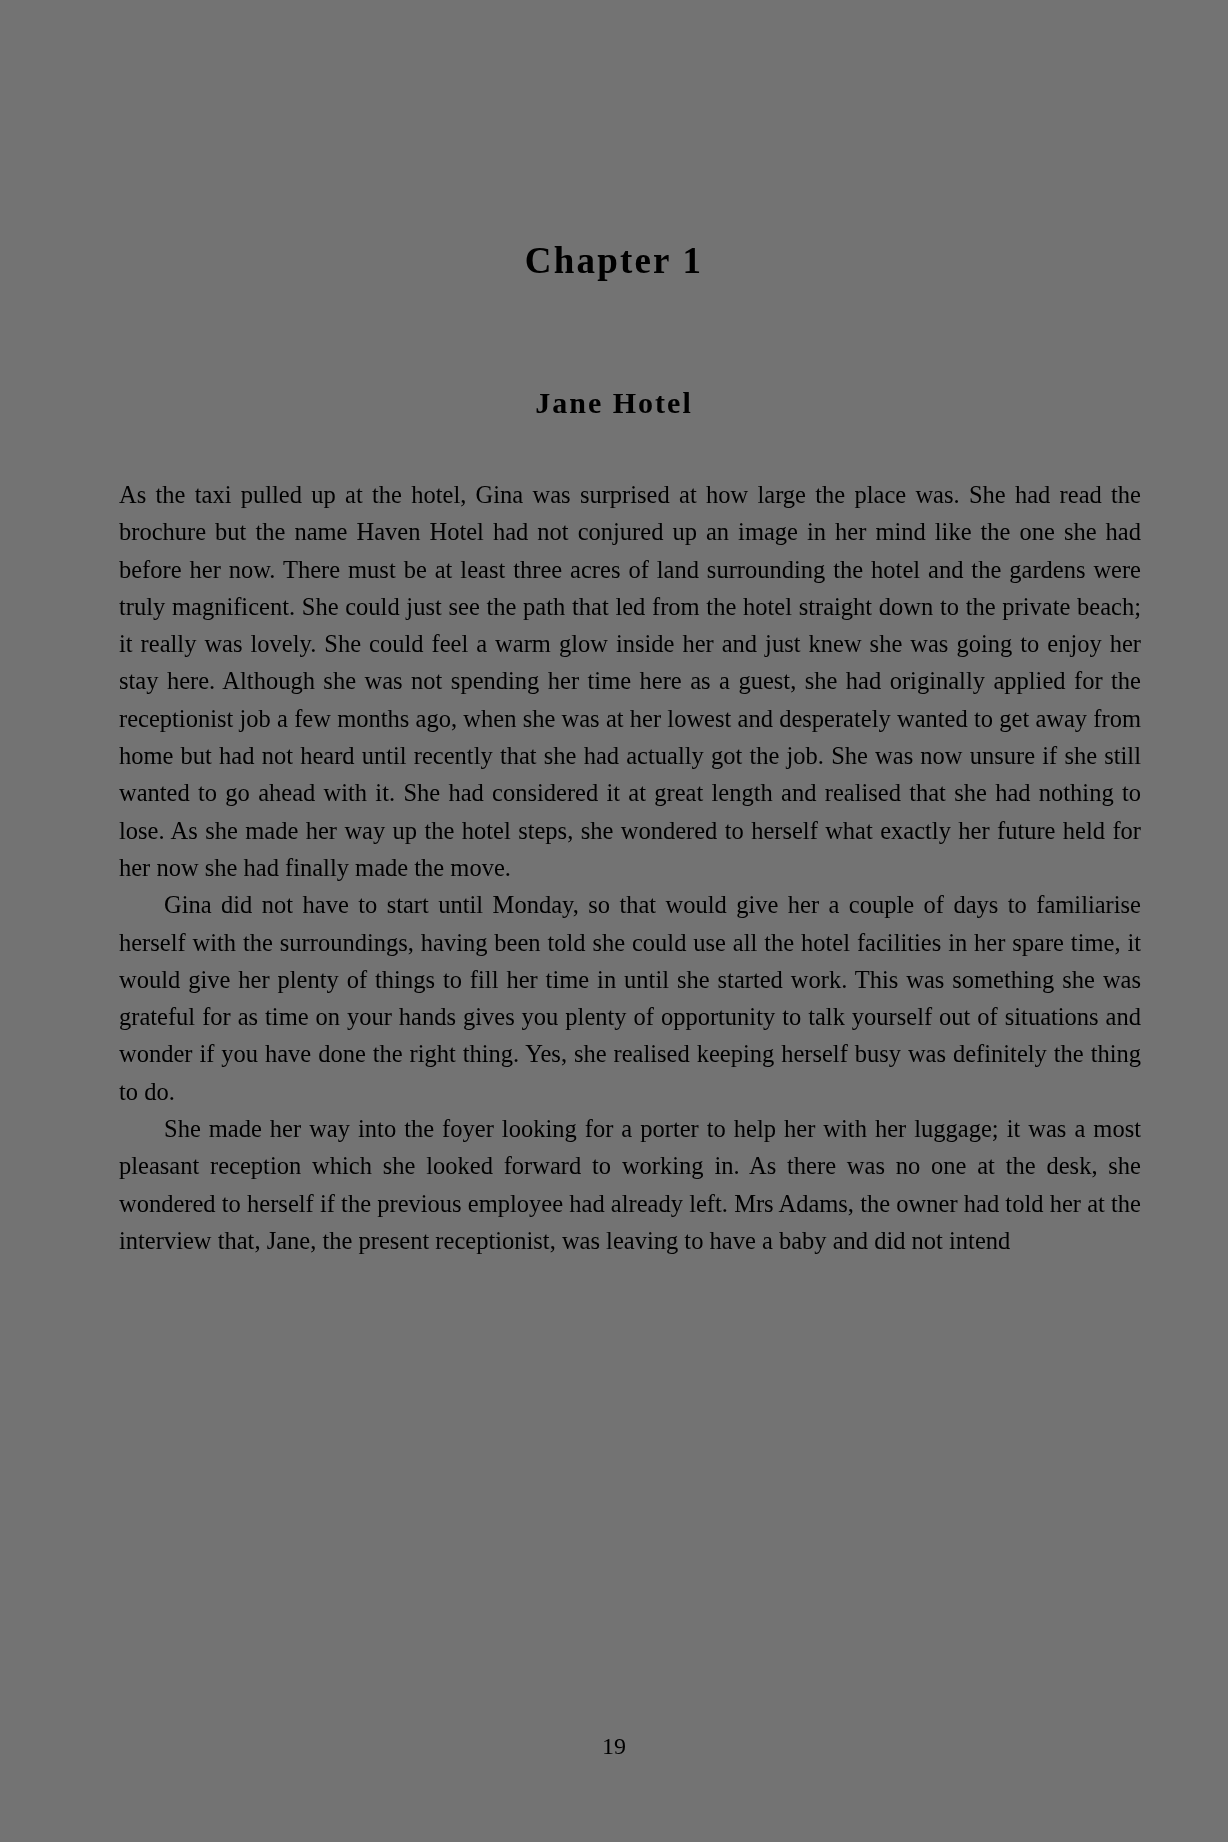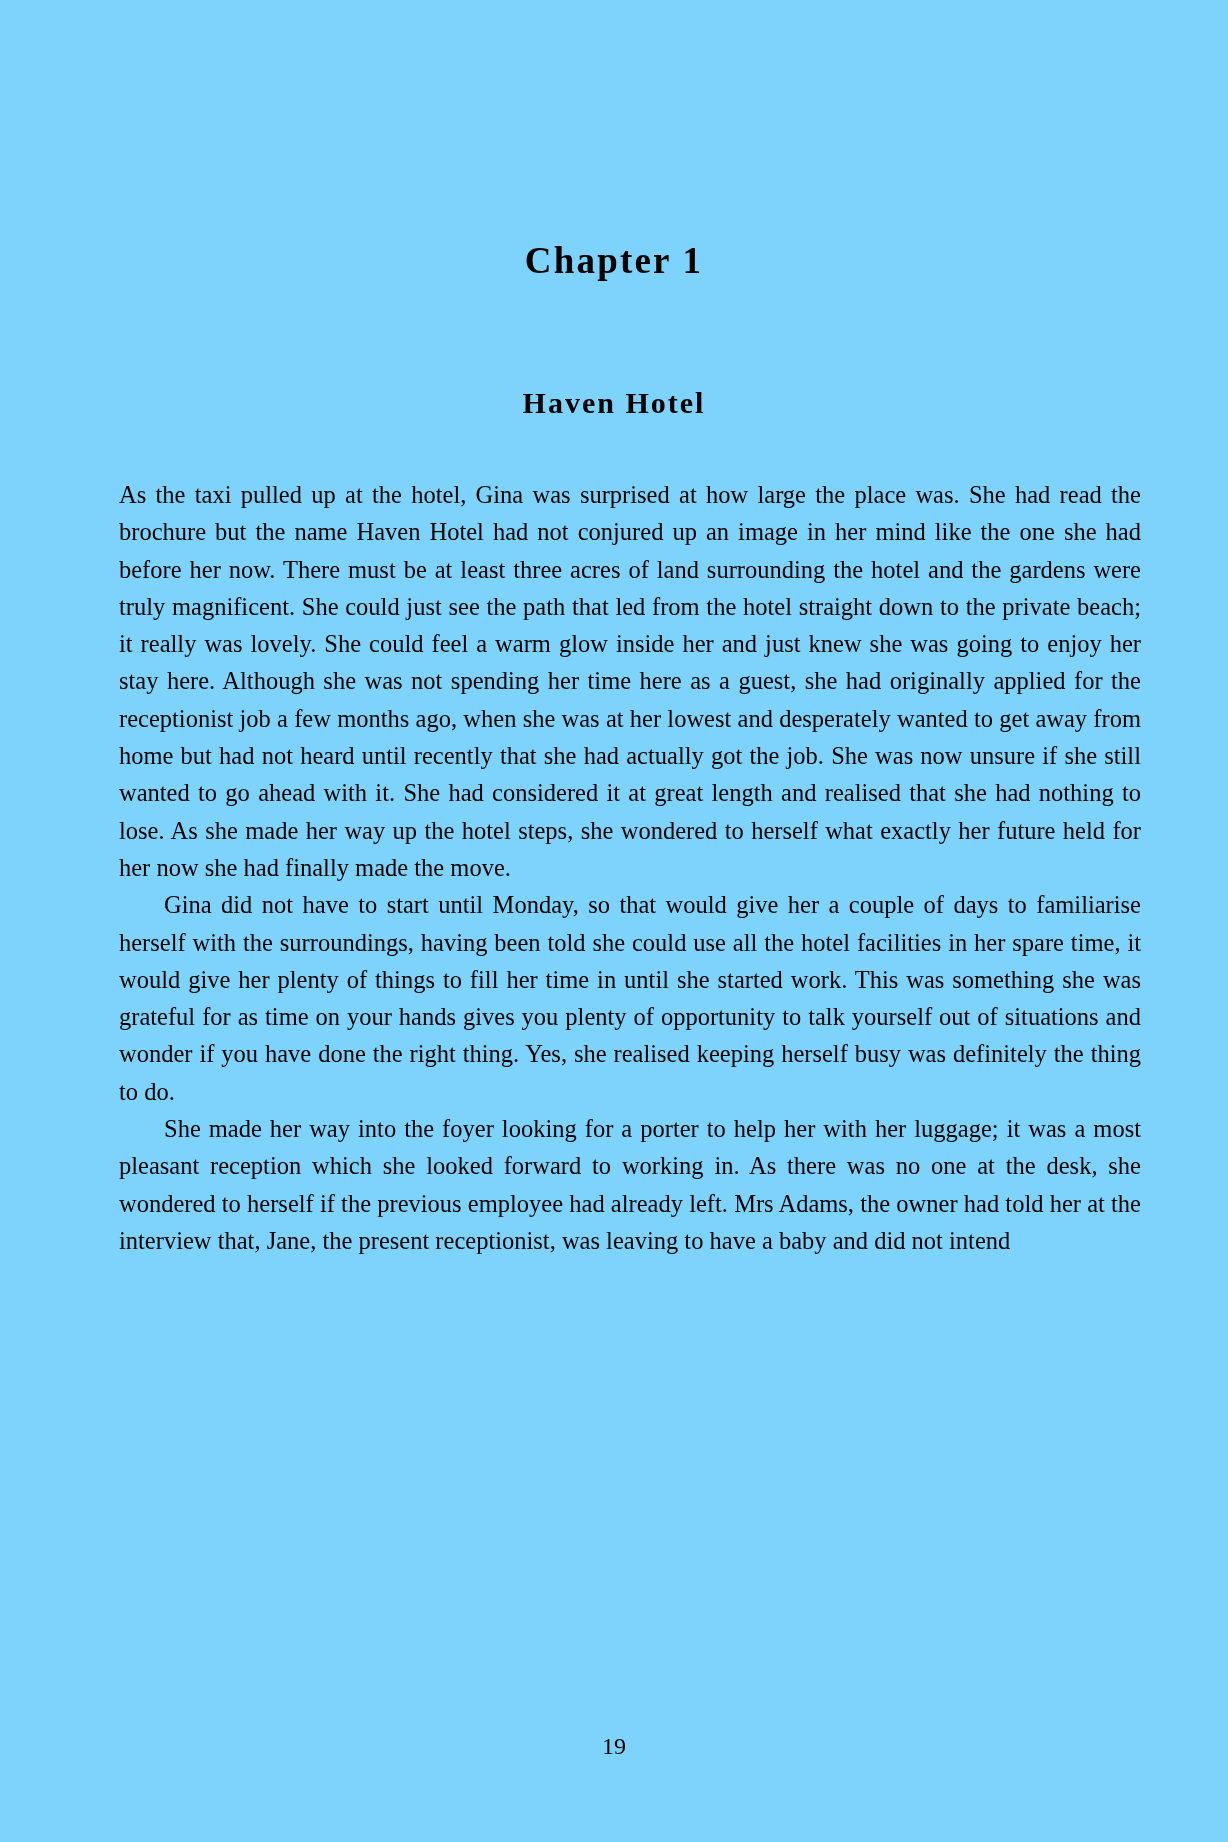--- a/index.html
+++ b/index.html
@@ -16,21 +16,21 @@
     color: #000000;
     overflow: hidden;
   }
 
   .page {
     position: absolute;
     top: 0;
     left: 0;
     width: 1228px;
     height: 1842px;
-    background: #7dd3fc;
+    background: #737373;
   }
 
   .content {
     position: absolute;
     left: 103px;
     top: 0;
     width: 1022px;
   }
 
   .chapter-title {
@@ -95,21 +95,21 @@
   }
 </style>
 </head>
 <body>
 
 <div class="page">
   <div class="content">
 
     <h1 class="chapter-title">Chapter 1</h1>
 
-    <h2 class="section-title">Haven Hotel</h2>
+    <h2 class="section-title">Jane Hotel</h2>
 
     <div class="body-text">
       <p>As the taxi pulled up at the hotel, Gina was surprised at how large the place was. She had read the brochure but the name Haven Hotel had not conjured up an image in her mind like the one she had before her now. There must be at least three acres of land surrounding the hotel and the gardens were truly magnificent. She could just see the path that led from the hotel straight down to the private beach; it really was lovely. She could feel a warm glow inside her and just knew she was going to enjoy her stay here. Although she was not spending her time here as a guest, she had originally applied for the receptionist job a few months ago, when she was at her lowest and desperately wanted to get away from home but had not heard until recently that she had actually got the job. She was now unsure if she still wanted to go ahead with it. She had considered it at great length and realised that she had nothing to lose. As she made her way up the hotel steps, she wondered to herself what exactly her future held for her now she had finally made the move.</p>
       <p class="indent">Gina did not have to start until Monday, so that would give her a couple of days to familiarise herself with the surroundings, having been told she could use all the hotel facilities in her spare time, it would give her plenty of things to fill her time in until she started work. This was something she was grateful for as time on your hands gives you plenty of opportunity to talk yourself out of situations and wonder if you have done the right thing. Yes, she realised keeping herself busy was definitely the thing to do.</p>
       <p class="indent">She made her way into the foyer looking for a porter to help her with her luggage; it was a most pleasant reception which she looked forward to working in. As there was no one at the desk, she wondered to herself if the previous employee had already left. Mrs Adams, the owner had told her at the interview that, Jane, the present receptionist, was leaving to have a baby and did not intend</p>
     </div>
 
   </div>
 
   <div class="page-number">19</div>

